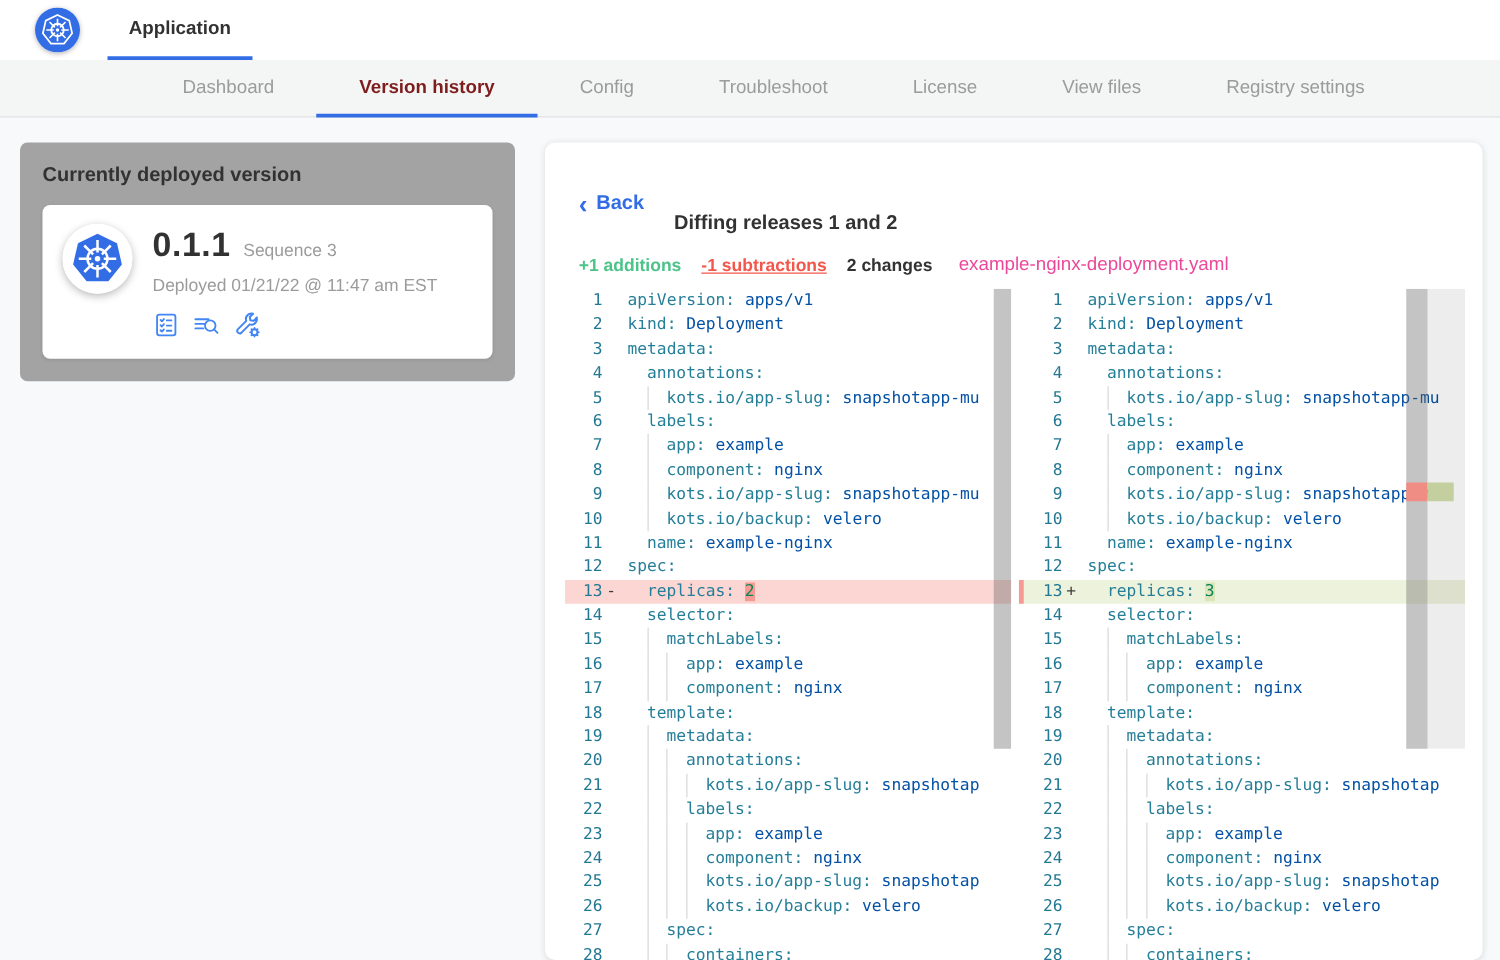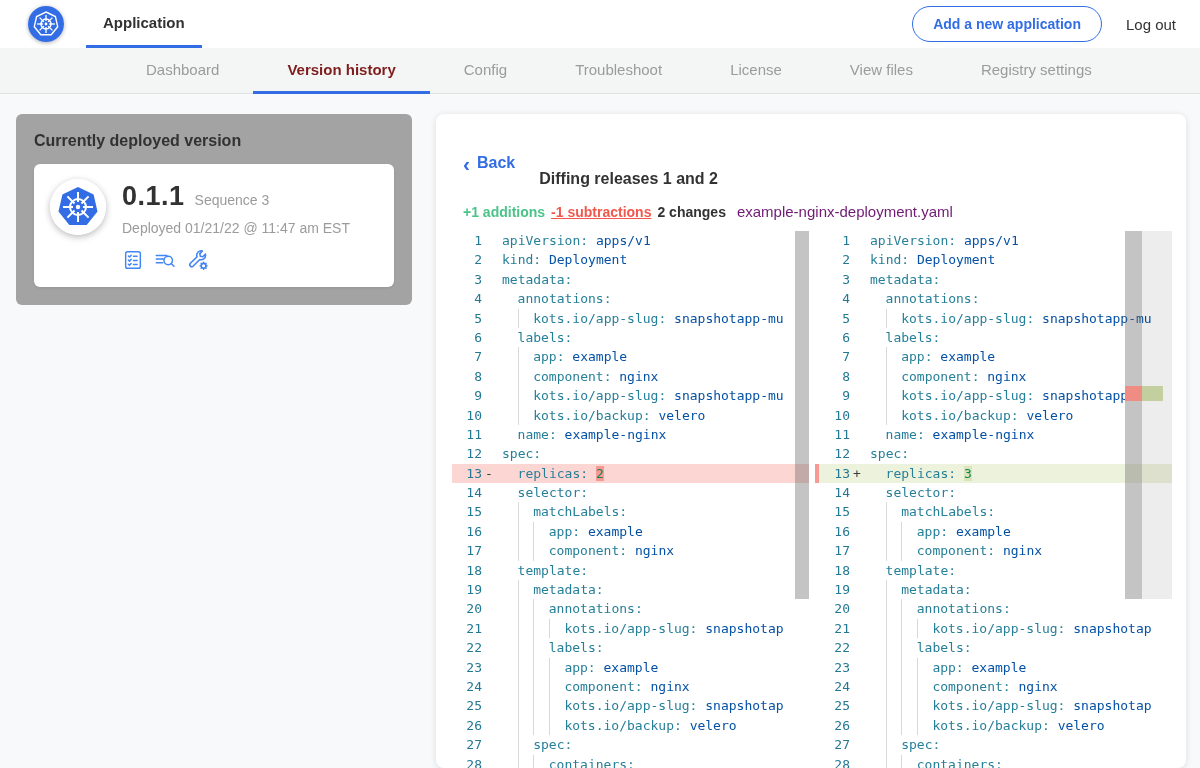--- a/index.html
+++ b/index.html
@@ -39,25 +39,25 @@
   .dep-date{font-size:14px;color:#9b9b9b;margin-top:8px;}
   .dep-icons{display:flex;gap:9px;margin-top:12px;align-items:center;}
   .dep-icons svg{cursor:pointer;}
   
   .diff-card{flex:1;background:#fff;border-radius:8px;box-shadow:0 1px 6px rgba(0,0,0,.12);
     padding:24px 14px 0 16px;height:654px;overflow:hidden;}
   .diff-head{display:flex;align-items:center;gap:24px;padding-left:11px;}
   .back{display:flex;align-items:center;gap:7px;color:var(--accent);font-weight:700;font-size:16px;cursor:pointer;}
   .back .chev{font-size:21px;line-height:1;font-weight:700;}
   .diff-title{font-size:16px;font-weight:700;margin-top:32px;}
-  .diff-stats{display:flex;align-items:center;gap:6px;margin:15px 0 11px;padding-left:11px;font-size:14px;}
+  .diff-stats{display:flex;align-items:center;gap:16px;margin:15px 0 11px;padding-left:11px;font-size:14px;}
   .st-add{color:var(--green);font-weight:700;}
   .st-sub{color:var(--red);font-weight:700;text-decoration:underline;}
   .st-ch{color:#323232;font-weight:700;}
-  .st-file{color:#701a75;font-size:15px;margin-left:5px;font-weight:400;}
+  .st-file{color:#ec4899;font-size:15px;margin-left:5px;font-weight:400;}
   
   .panels{display:flex;gap:6px;}
   .panel{flex:1;position:relative;overflow:hidden;height:562px;background:#fff;
     font-family:"DejaVu Sans Mono",monospace;font-size:13px;}
   .crow{display:flex;height:19.4px;line-height:19.4px;white-space:pre;}
   .panel.right .crow{padding-left:5px;}
   .crow.removed{background:var(--removed-bg);}
   .crow.added{background:var(--added-bg);}
   .gut{flex:none;width:44px;display:flex;}
   .lnum{flex:1;text-align:right;color:var(--lnum);}
@@ -95,24 +95,20 @@
           <line x1="20.1" y1="20.1" x2="24.4" y2="24.4"></line>
         <line x1="24.4" y1="11.6" x2="20.1" y2="15.9"></line>
           <line x1="15.9" y1="20.1" x2="11.6" y2="24.4"></line>
       </g>
       <circle cx="18" cy="18" r="1.4" fill="#ffffff"></circle>
     </svg>
   </div>
   <nav style="display:flex;">
     <div class="top-tab active">Application</div>
   </nav>
-  <div class="top-right">
-    <button class="add-btn">Add a new application</button>
-    <span class="logout">Log out</span>
-  </div>
 </header>
 
 <nav class="subnav">
   <div class="sub-item">Dashboard</div>
   <div class="sub-item active">Version history</div>
   <div class="sub-item">Config</div>
   <div class="sub-item">Troubleshoot</div>
   <div class="sub-item">License</div>
   <div class="sub-item">View files</div>
   <div class="sub-item">Registry settings</div>

